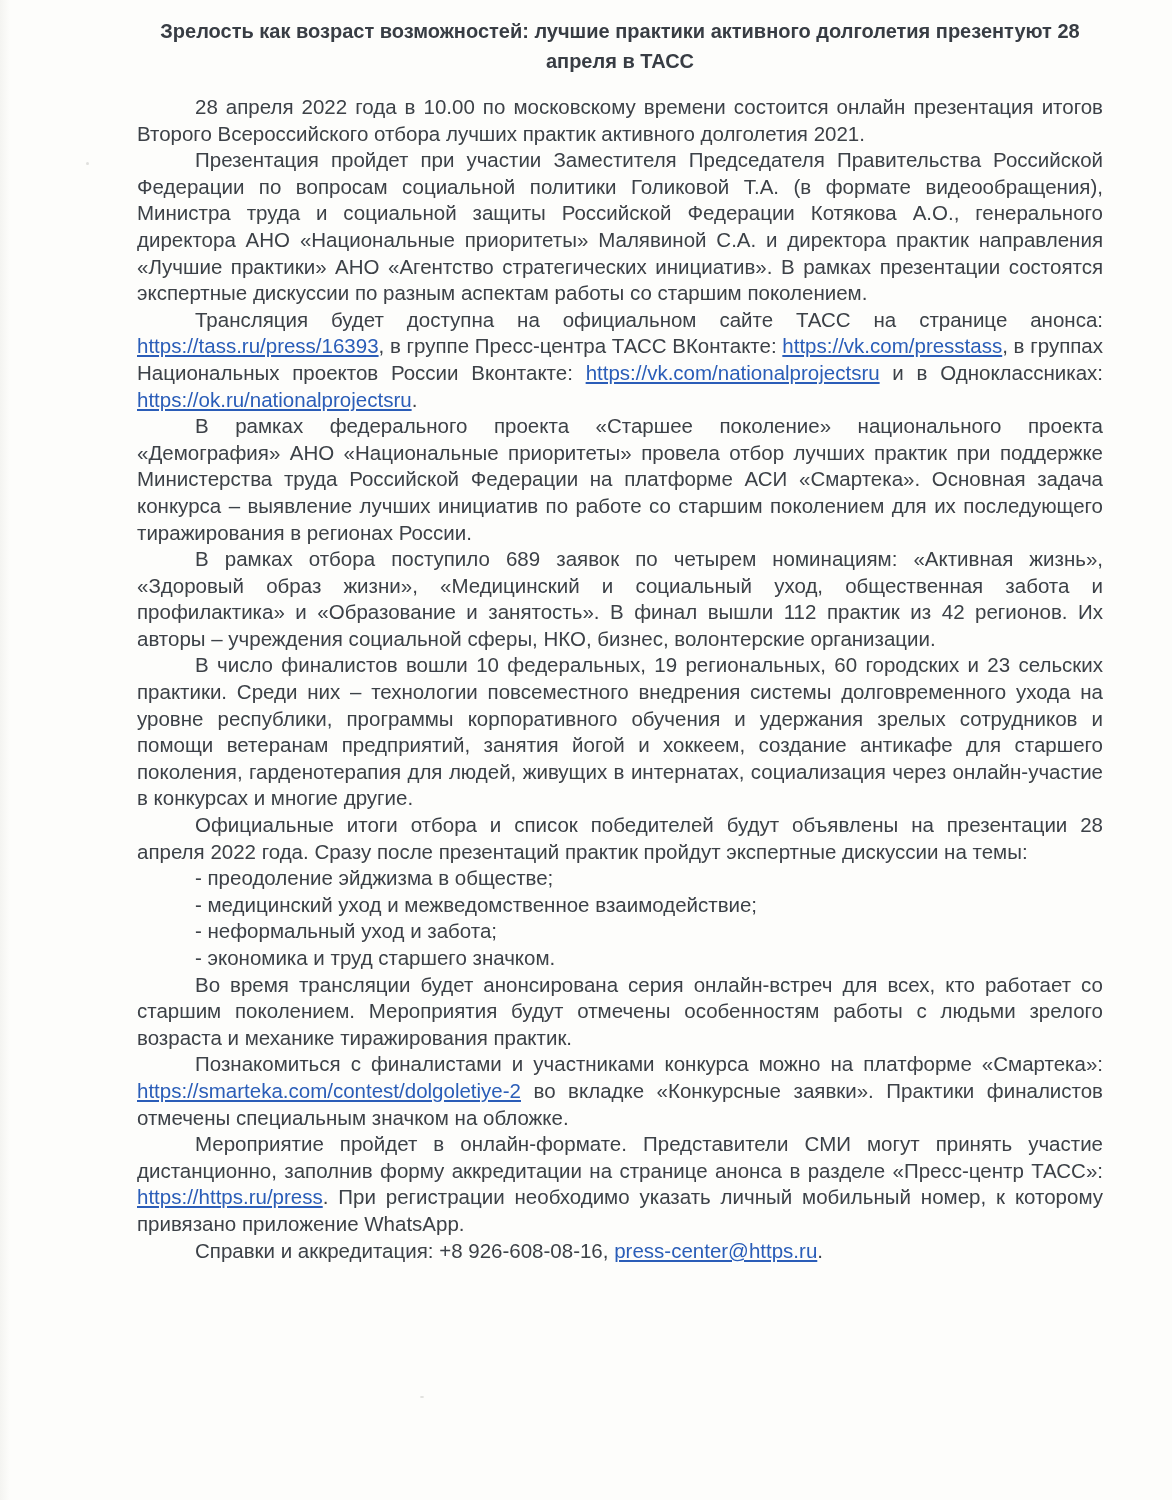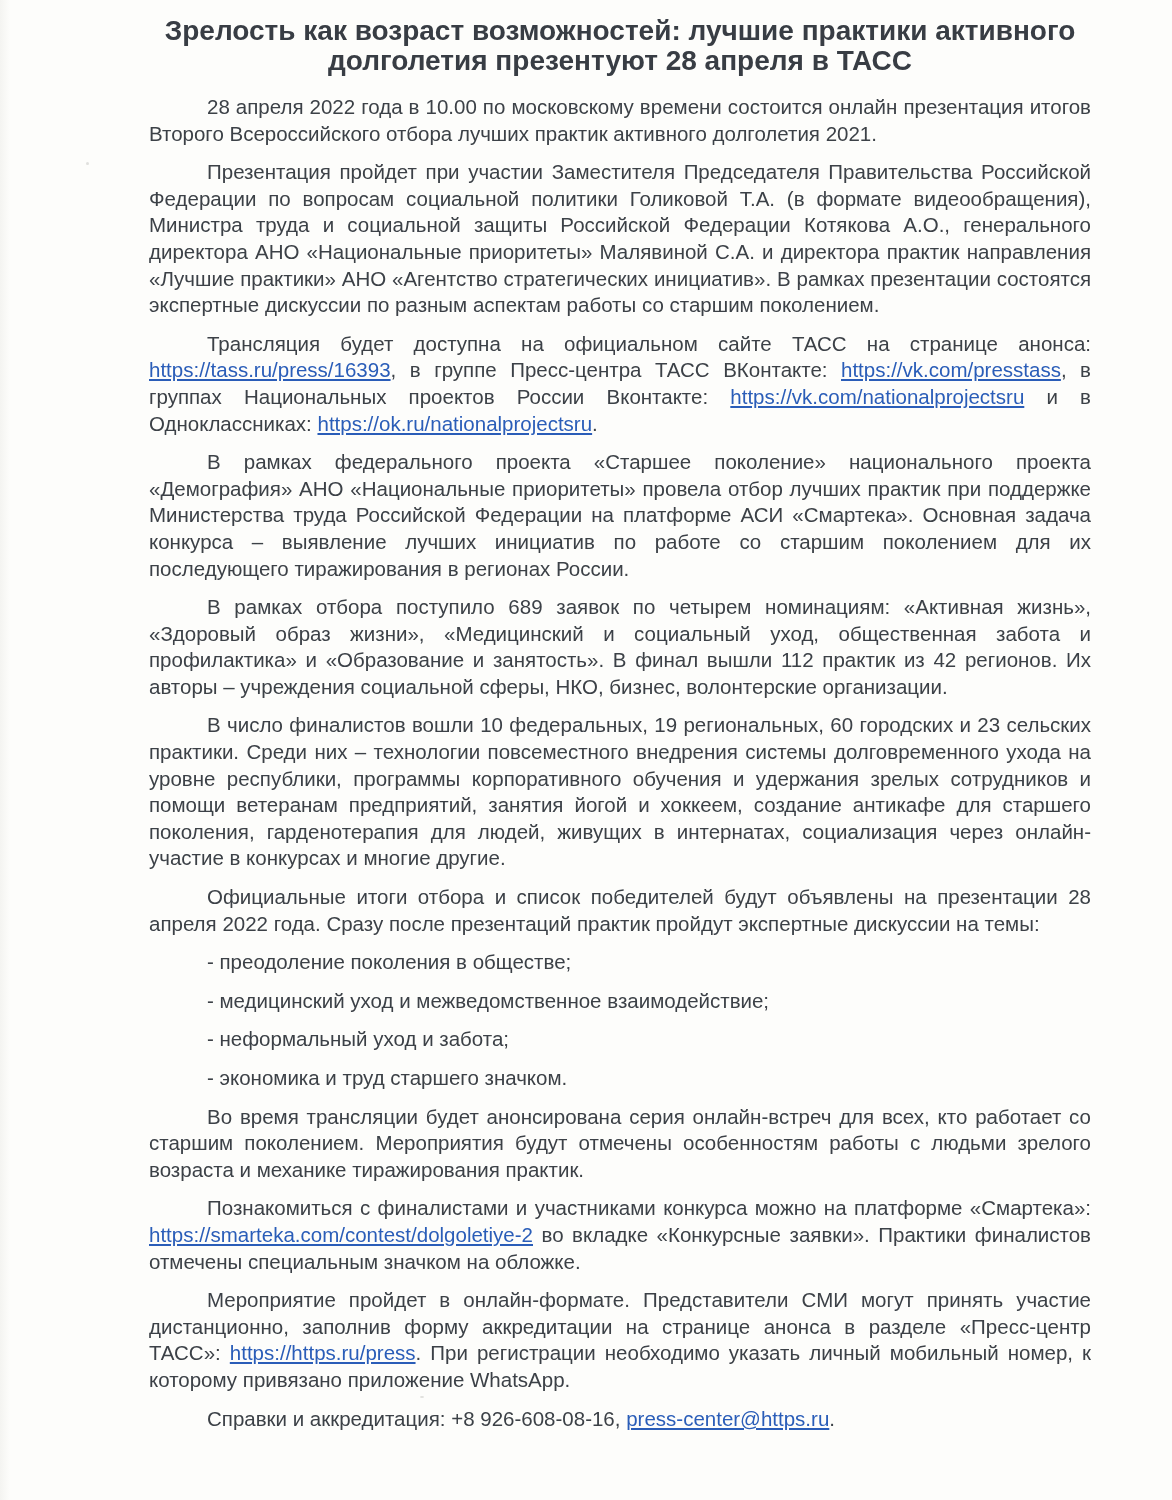--- a/index.html
+++ b/index.html
@@ -19,32 +19,32 @@
   }
   .content {
     position: absolute;
     left: 137px;
     top: 16px;
     width: 966px;
   }
   .doc-title {
     text-align: center;
     font-weight: bold;
-    font-size: 28px;
+    font-size: 20px;
     line-height: 30px;
     color: #383d44;
   }
   .doc-body {
     margin-top: 18px;
     font-size: 20.5px;
     line-height: 26.6px;
     text-align: justify;
   }
   .doc-body p.para {
-    margin: 12px;
+    margin: 0;
     text-indent: 58px;
   }
   a.doc-link {
     color: #2a5db8;
     text-decoration: underline;
     text-decoration-color: #2a5db8;
     cursor: pointer;
   }
   .scan-speck {
     position: absolute;
@@ -60,21 +60,21 @@
   <div class="content">
     <div class="doc-title">Зрелость как возраст возможностей: лучшие практики активного долголетия презентуют 28 апреля в ТАСС</div>
     <div class="doc-body">
         <p class="para"><span>28 апреля 2022 года в 10.00 по московскому времени состоится онлайн презентация итогов Второго Всероссийского отбора лучших практик активного долголетия 2021.</span></p>
         <p class="para"><span>Презентация пройдет при участии Заместителя Председателя Правительства Российской Федерации по вопросам социальной политики Голиковой Т.А. (в формате видеообращения), Министра труда и социальной защиты Российской Федерации Котякова А.О., генерального директора АНО «Национальные приоритеты» Малявиной С.А. и директора практик направления «Лучшие практики» АНО «Агентство стратегических инициатив». В рамках презентации состоятся экспертные дискуссии по разным аспектам работы со старшим поколением.</span></p>
         <p class="para"><span>Трансляция будет доступна на официальном сайте ТАСС на странице анонса: </span><a class="doc-link" href="#">https://tass.ru/press/16393</a><span>, в группе Пресс-центра ТАСС ВКонтакте: </span><a class="doc-link" href="#">https://vk.com/presstass</a><span>, в группах Национальных проектов России Вконтакте: </span><a class="doc-link" href="#">https://vk.com/nationalprojectsru</a><span> и в Одноклассниках: </span><a class="doc-link" href="#">https://ok.ru/nationalprojectsru</a><span>.</span></p>
         <p class="para"><span>В рамках федерального проекта «Старшее поколение» национального проекта «Демография» АНО «Национальные приоритеты» провела отбор лучших практик при поддержке Министерства труда Российской Федерации на платформе АСИ «Смартека». Основная задача конкурса – выявление лучших инициатив по работе со старшим поколением для их последующего тиражирования в регионах России.</span></p>
         <p class="para"><span>В рамках отбора поступило 689 заявок по четырем номинациям: «Активная жизнь», «Здоровый образ жизни», «Медицинский и социальный уход, общественная забота и профилактика» и «Образование и занятость». В финал вышли 112 практик из 42 регионов. Их авторы – учреждения социальной сферы, НКО, бизнес, волонтерские организации.</span></p>
         <p class="para"><span>В число финалистов вошли 10 федеральных, 19 региональных, 60 городских и 23 сельских практики. Среди них – технологии повсеместного внедрения системы долговременного ухода на уровне республики, программы корпоративного обучения и удержания зрелых сотрудников и помощи ветеранам предприятий, занятия йогой и хоккеем, создание антикафе для старшего поколения, гарденотерапия для людей, живущих в интернатах, социализация через онлайн-участие в конкурсах и многие другие.</span></p>
         <p class="para"><span>Официальные итоги отбора и список победителей будут объявлены на презентации 28 апреля 2022 года. Сразу после презентаций практик пройдут экспертные дискуссии на темы:</span></p>
-        <p class="para"><span>- преодоление поколения в обществе;</span></p>
+        <p class="para"><span>- преодоление эйджизма в обществе;</span></p>
         <p class="para"><span>- медицинский уход и межведомственное взаимодействие;</span></p>
         <p class="para"><span>- неформальный уход и забота;</span></p>
         <p class="para"><span>- экономика и труд старшего значком.</span></p>
         <p class="para"><span>Во время трансляции будет анонсирована серия онлайн-встреч для всех, кто работает со старшим поколением. Мероприятия будут отмечены особенностям работы с людьми зрелого возраста и механике тиражирования практик.</span></p>
         <p class="para"><span>Познакомиться с финалистами и участниками конкурса можно на платформе «Смартека»: </span><a class="doc-link" href="#">https://smarteka.com/contest/dolgoletiye-2</a><span> во вкладке «Конкурсные заявки». Практики финалистов отмечены специальным значком на обложке.</span></p>
         <p class="para"><span>Мероприятие пройдет в онлайн-формате. Представители СМИ могут принять участие дистанционно, заполнив форму аккредитации на странице анонса в разделе «Пресс-центр ТАСС»: </span><a class="doc-link" href="#">https://https.ru/press</a><span>. При регистрации необходимо указать личный мобильный номер, к которому привязано приложение WhatsApp.</span></p>
         <p class="para"><span>Справки и аккредитация: +8 926-608-08-16, </span><a class="doc-link" href="#">press-center@https.ru</a><span>.</span></p>
       </div>
   </div>
   <div class="scan-speck" style="left:86px; top:162px; width:3px; height:3px;"></div>

